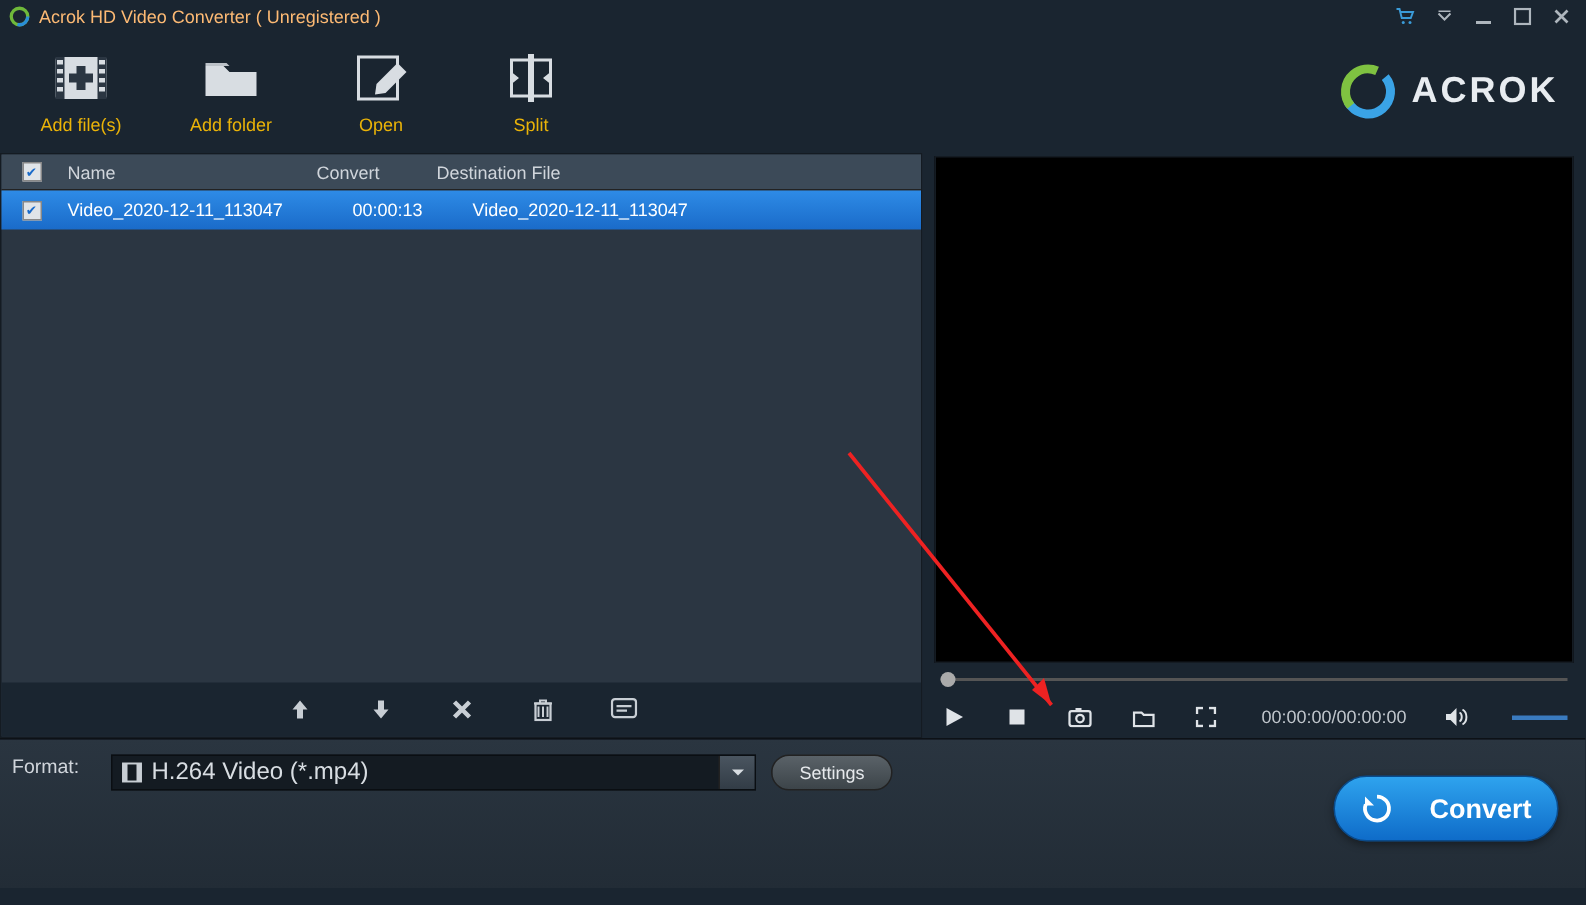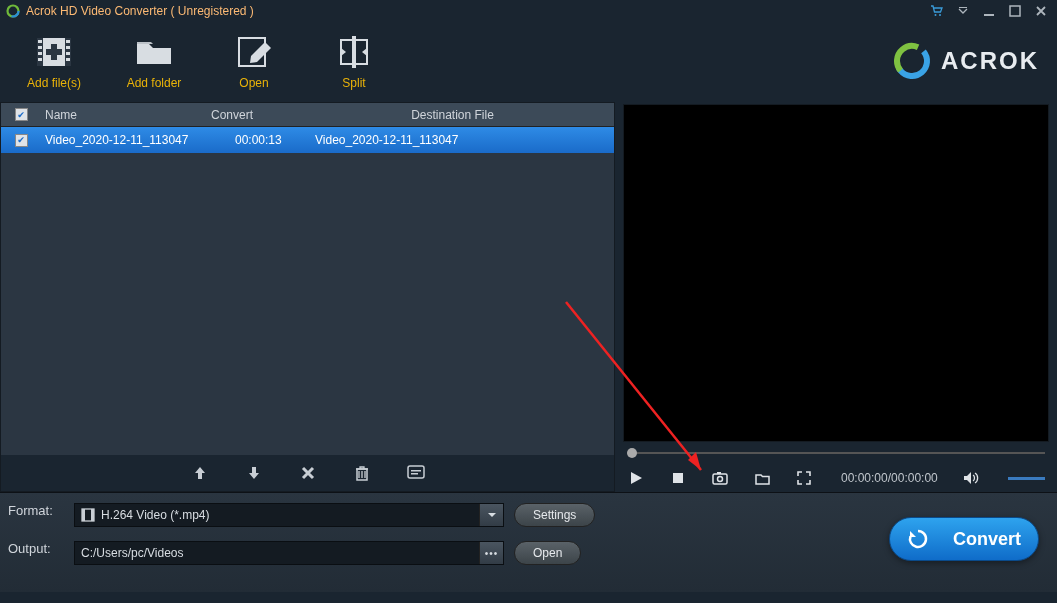--- a/index.html
+++ b/index.html
@@ -22,21 +22,21 @@
 
 .main { display: flex; height: 390px; }
 .left-panel { width: 615px; background: #2b3642; display: flex; flex-direction: column; border: 1px solid #141b22; }
 .right-panel { flex: 1; background: #1a2530; display: flex; flex-direction: column; padding: 0 8px; }
 
 
 .thead { display: flex; background: #3c4a58; height: 24px; align-items: center; font-size: 12px; border-bottom: 1px solid #222; }
 .thead .chk-col { width: 40px; display: flex; justify-content: center; }
 .thead .name-col { width: 170px; padding-left: 4px; }
 .thead .dur-col { width: 80px; }
-.thead .dest-col { flex: 1; text-align: center; }
+.thead .dest-col { flex: 1; }
 .trow { display: flex; height: 26px; align-items: center; font-size: 12px; }
 .trow.sel { background: linear-gradient(#2e8be6,#1a6bc9); color: #fff; }
 .trow .chk-col { width: 40px; display: flex; justify-content: center; }
 .trow .name-col { width: 170px; padding-left: 4px; white-space: nowrap; overflow: hidden; }
 .trow .dur-col { width: 80px; margin-left: 24px; }
 .trow .dest-col { flex: 1; }
 .chk { width: 13px; height: 13px; background: #e0e4e8; border: 1px solid #888; display: flex; align-items: center; justify-content: center; font-size: 9px; color: #1a6bc9; }
 
 
 .left-bar { height: 36px; background: #1a2530; display: flex; align-items: center; justify-content: center; gap: 34px; }
@@ -50,21 +50,21 @@
 
 .play-bar { height: 28px; display: flex; align-items: center; gap: 24px; padding: 0 4px; font-size: 12px; }
 .play-bar .ibtn { width:18px; height:18px; display:flex; align-items:center; justify-content:center; cursor:pointer; }
 .play-bar .time { color:#c0c6cc; font-size:12px; margin-left:4px;}
 .vol-track { flex:1; max-width:90px; height:3px; background:#3a7bbf; position:relative; margin-left:4px;}
 
 
 .bottom { height: 100px; background: linear-gradient(#2a3540,#222c36); border-top: 1px solid #0d1116; padding: 10px 8px; display: flex; flex-direction: column; gap: 14px; position: relative; }
 .row { display: flex; gap: 10px; }
 .row .lbl { width: 56px; font-size: 13px; color: #d0d5db; }
-.combo { width: 430px; height: 24px; background: #141b22; border: 1px solid #0a0e12; display: flex; align-items: center; padding: 0 6px; font-size: 12px; color: #d8dde2; position: relative; }
+.combo { width: 430px; height: 24px; background: #141b22; border: 1px solid #0a0e12; display: flex; align-items: center; padding: 0 6px; font-size: 16px; color: #d8dde2; position: relative; }
 .combo .arrow-btn { position:absolute; right:0; top:0; width:24px; height:100%; background: linear-gradient(#4a5560,#323c46); border-left:1px solid #222; display:flex; align-items:center; justify-content:center; }
 .textfield { width: 430px; height: 24px; background: #141b22; border: 1px solid #0a0e12; display: flex; align-items: center; padding: 0 6px; font-size: 12px; color: #d8dde2; position:relative;}
 .textfield .browse-btn { position:absolute; right:0; top:0; width:24px; height:100%; background: linear-gradient(#4a5560,#323c46); border-left:1px solid #222; display:flex; align-items:center; justify-content:center; font-size:10px; letter-spacing:1px;}
 .pill-btn { height:24px; padding:4px 18px; background: linear-gradient(#5a6268,#3c4449); border:1px solid #222; border-radius:12px; color:#e6e9ec; font-size:12px; display:flex; align-items:center; cursor:pointer; }
 
 .convert-btn { position:absolute; right:18px; top:24px; width:150px; height:44px; border-radius:22px; background: linear-gradient(#2ea3ee,#0f6cc9); border:1px solid #0a4a8a; display:flex; align-items:center; justify-content:center; gap:24px; cursor:pointer; box-shadow: 0 2px 6px rgba(0,0,0,.4); }
 .convert-btn .txt { color:#fff; font-size:18px; font-weight:bold; }
 
 
 .red-arrow { position:absolute; left:546px; top:292px; pointer-events:none; }
@@ -282,30 +282,20 @@
       <div class="arrow-btn">
           <svg width="10" height="10" viewBox="0 0 10 10">
             <path d="M1 3l4 4 4-4z" fill="#d8dde2"></path>
           </svg>
         </div>
     </div>
     <div class="pill-btn">
         <span>Settings</span>
       </div>
   </div>
-  <div class="row">
-    <span class="lbl">Output:</span>
-    <div class="textfield">
-      <span>C:/Users/pc/Videos</span>
-      <div class="browse-btn">•••</div>
-    </div>
-    <div class="pill-btn">
-        <span>Open</span>
-      </div>
-  </div>
   <div class="convert-btn">
     <svg width="22" height="22" viewBox="0 0 22 22">
         <path d="M11 3a8 8 0 1 1-7.5 5.2" fill="none" stroke="#fff" stroke-width="2.5"></path>
         <path d="M3 3v6h6z" fill="#fff"></path>
       </svg>
     <span class="txt">Convert</span>
   </div>
 </div>
 
 <svg class="red-arrow" width="180" height="200" viewBox="0 0 180 200">

